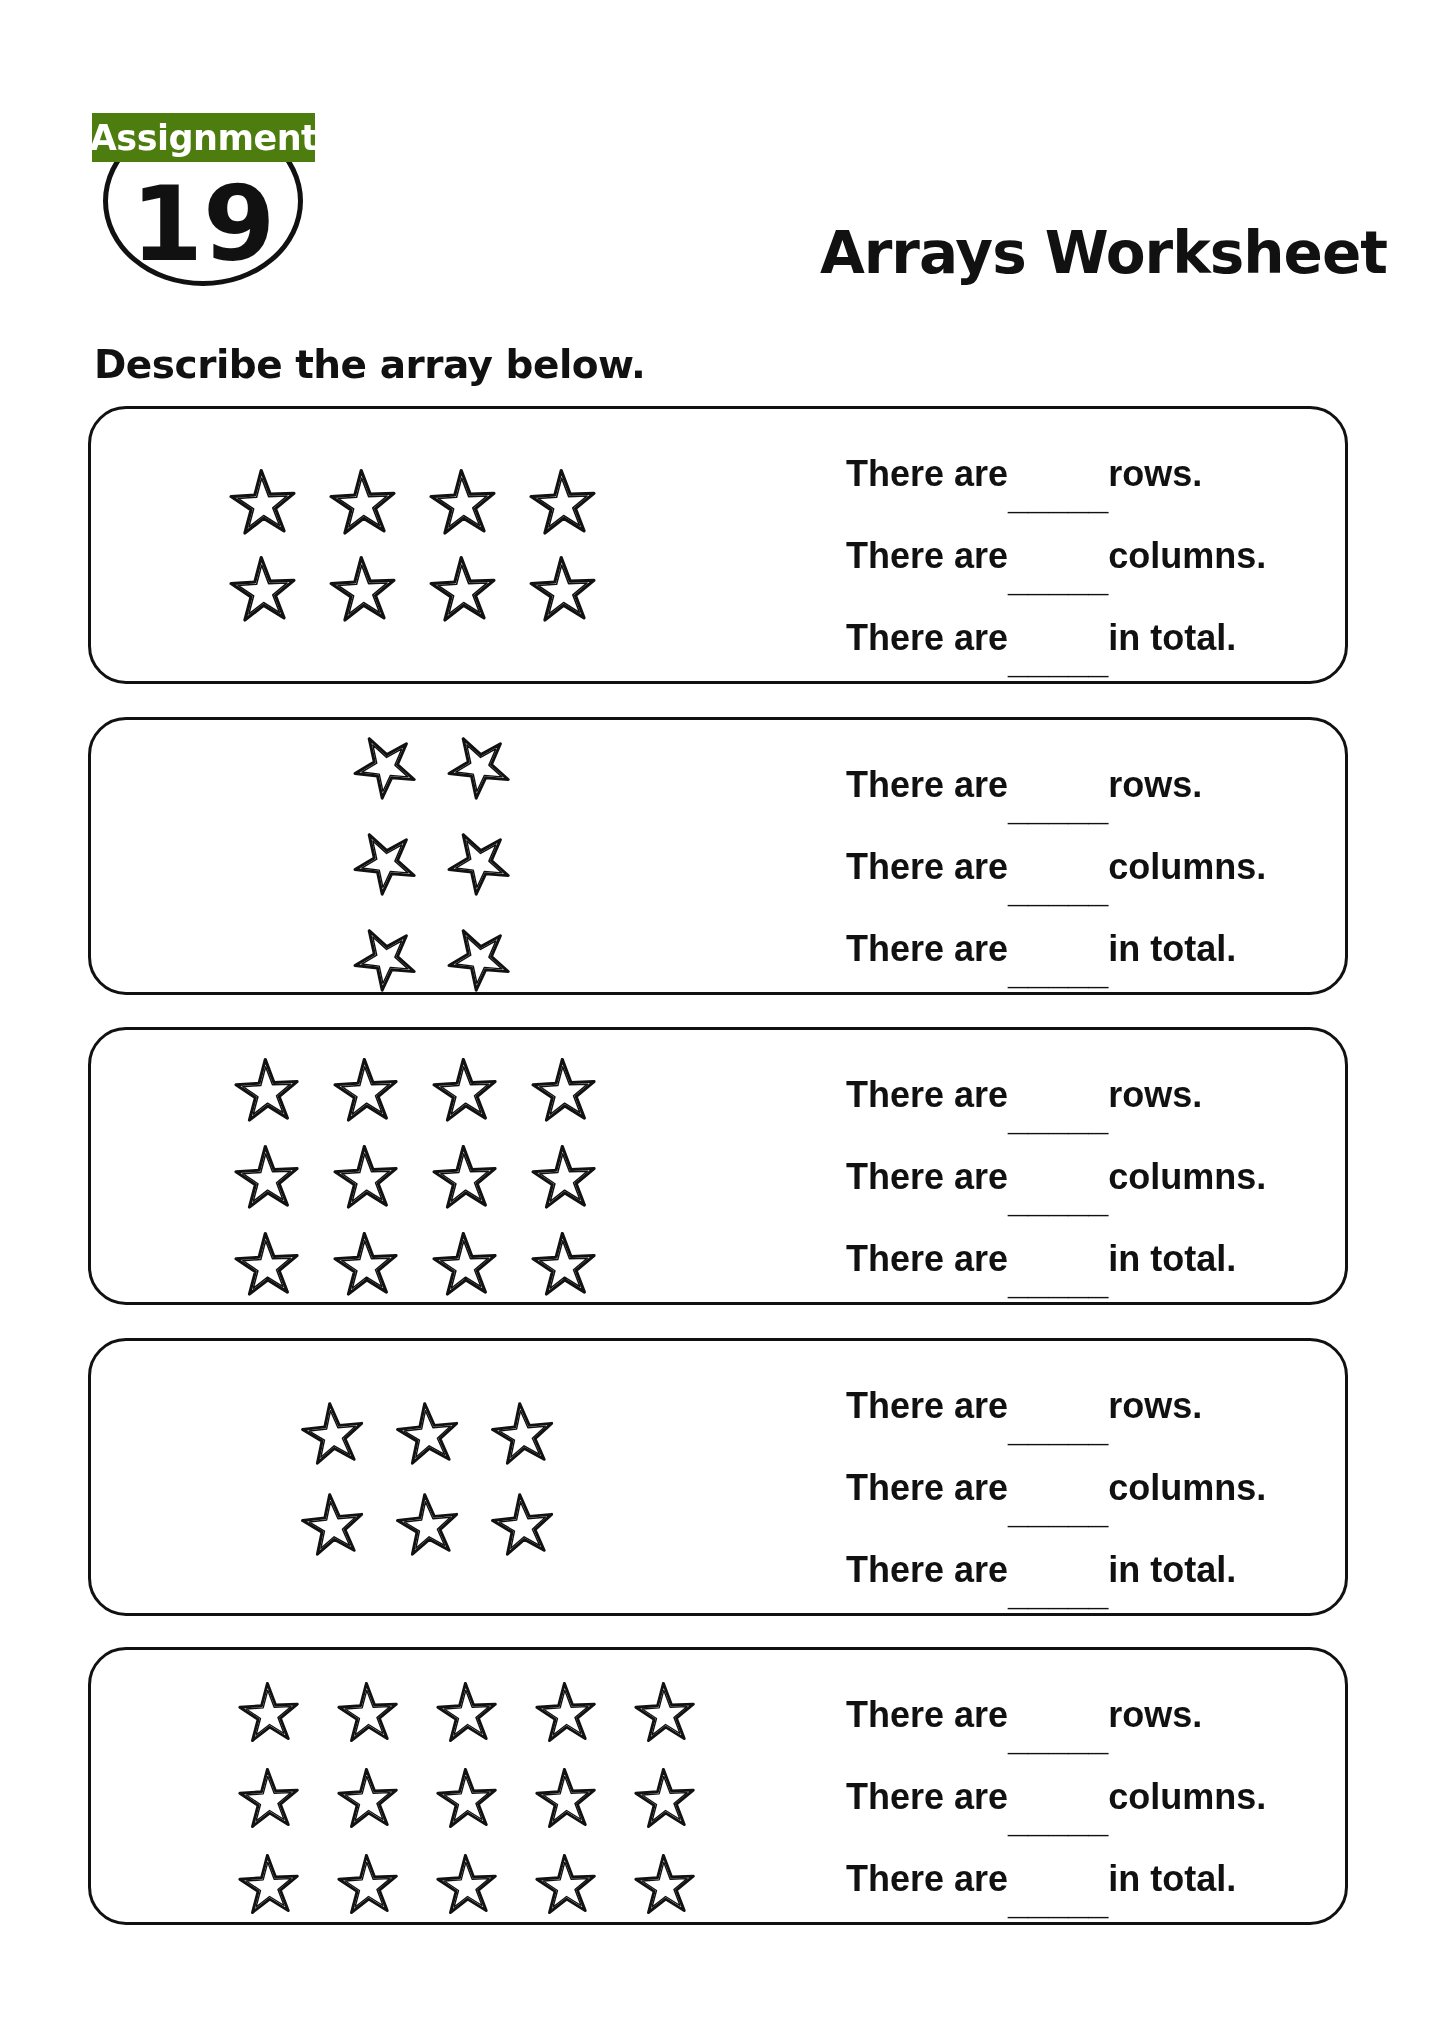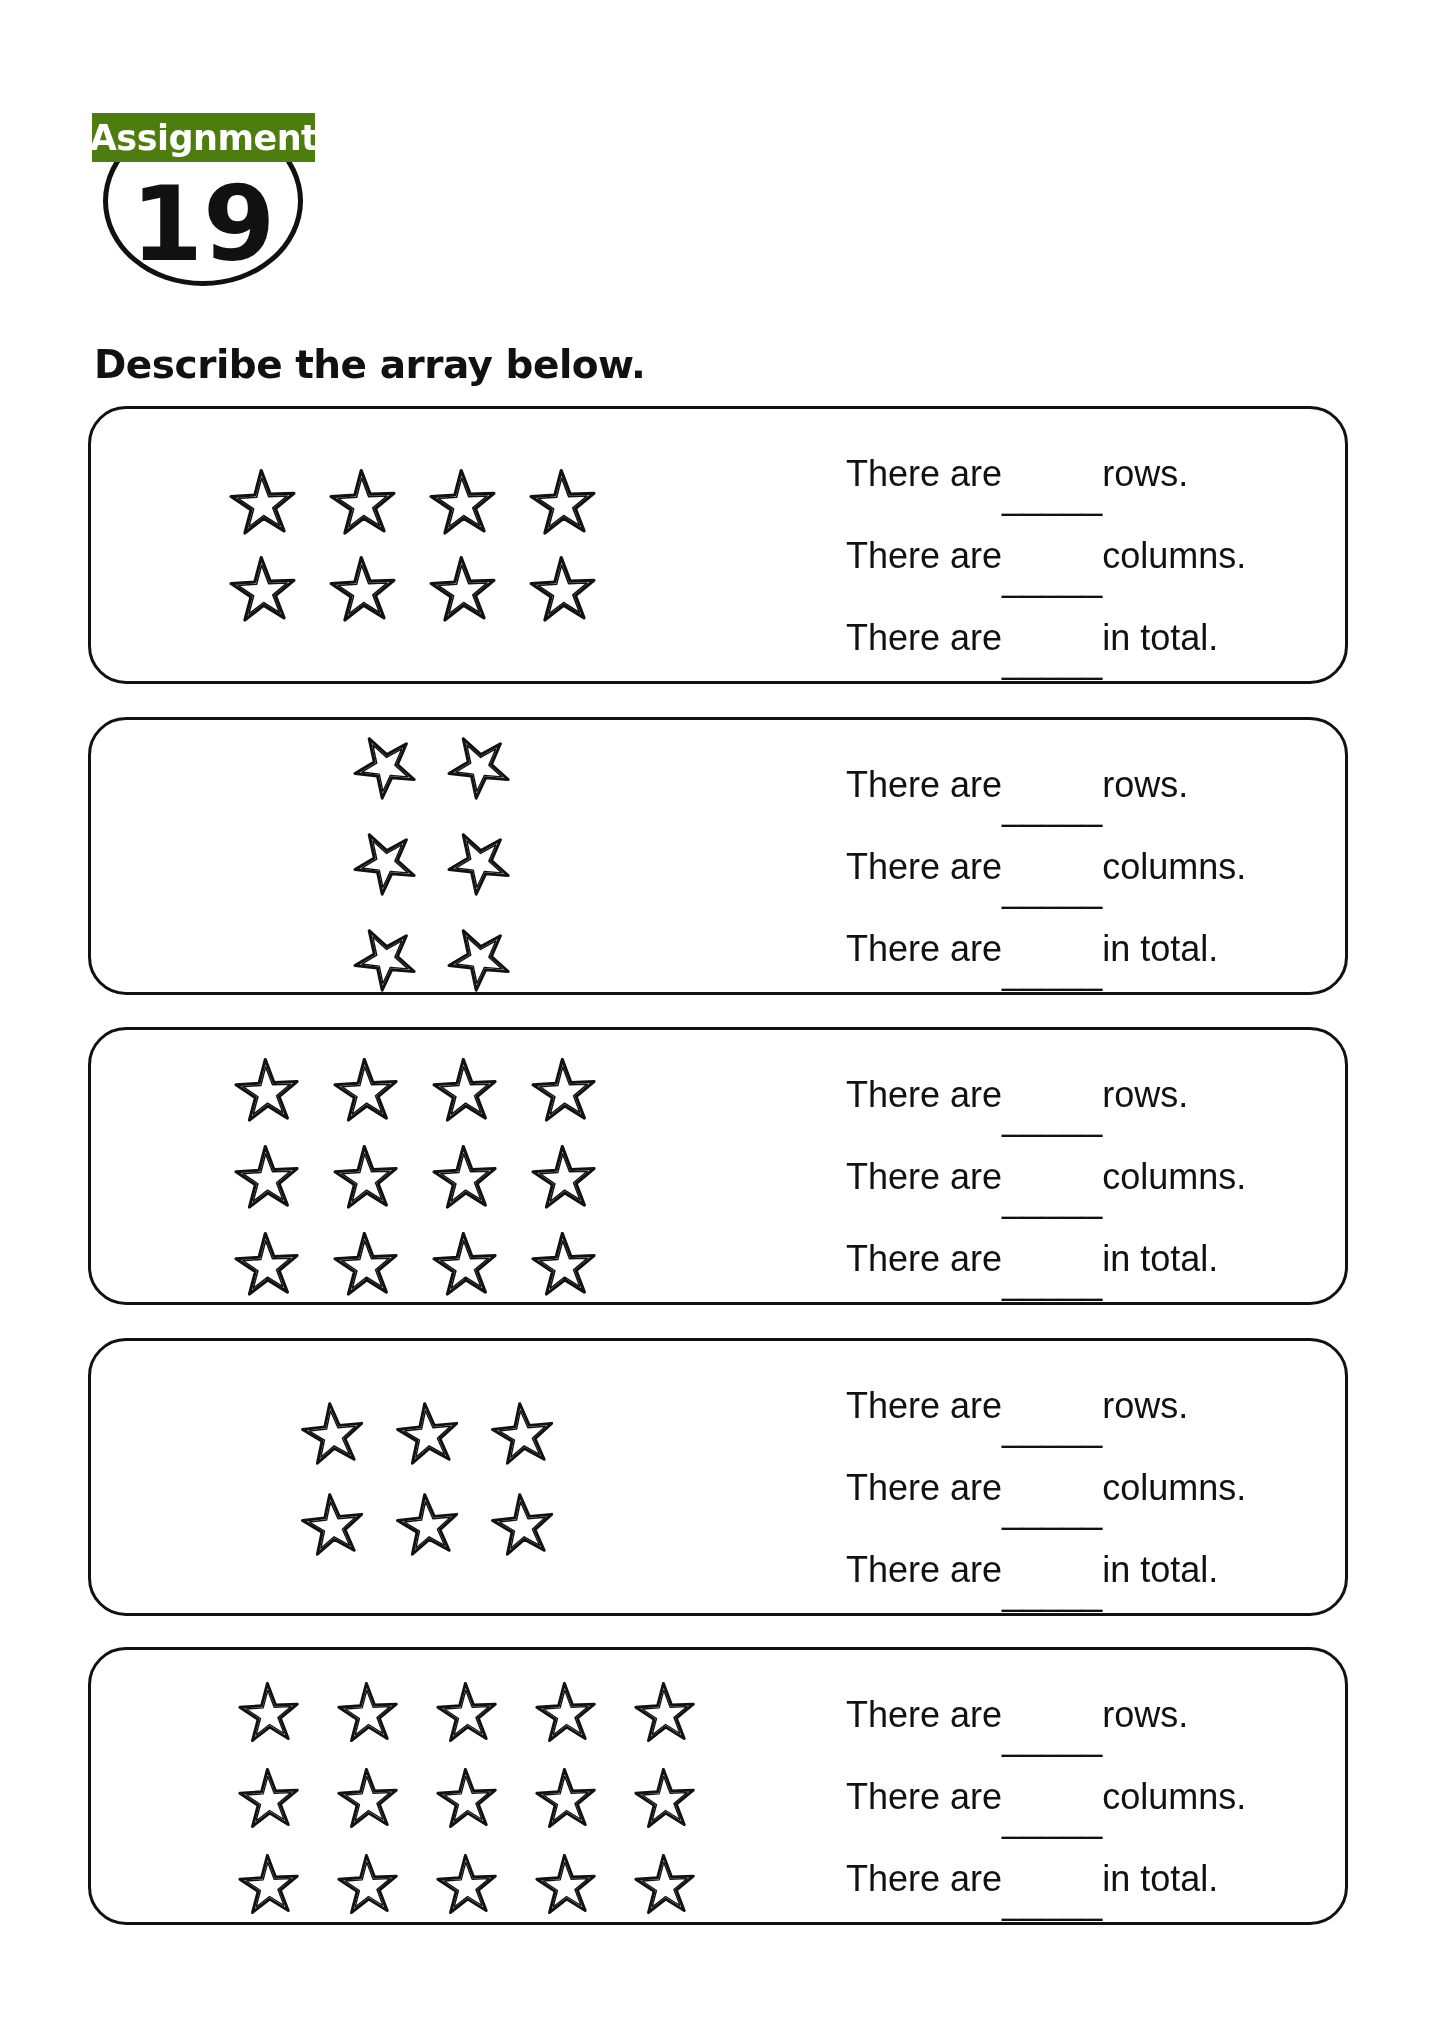--- a/index.html
+++ b/index.html
@@ -77,21 +77,21 @@
   .box-1 .star-cell svg{transform:rotate(-3deg);}
   .box-2 .star-cell svg{transform:rotate(-30deg);}
   .box-3 .star-cell svg{transform:rotate(-3deg);}
   .box-4 .star-cell svg{transform:rotate(-6deg);}
   .box-5 .star-cell svg{transform:rotate(-3deg);}
 
   
   .prompts{
     position:absolute;left:755px;top:24px;
     font-family:"Liberation Sans", sans-serif;
-    font-weight:normal;
+    font-weight:bold;
   }
   .prompt-line{
     height:82px;
     display:flex;align-items:center;
     font-size:36px;
     white-space:pre;
   }
   .answer-blank{
     display:inline-block;
     letter-spacing:0px;
@@ -104,20 +104,21 @@
 <div class="page">
 
   <div class="badge-bar">
     <span>Assignment</span>
   </div>
   <div class="badge-oval"></div>
   <div class="badge-number">
     <span>19</span>
   </div>
 
+  <h1 class="title">Arrays Worksheet</h1>
 
   <h2 class="instruction">Describe the array below.</h2>
 
   <main id="boxes-root">
   <section class="array-box box-1">
     <div class="star-grid" style="grid-template-columns: repeat(4, var(--size));">
   <span class="star-cell">
     <svg viewBox="0 0 100 100" xmlns="http://www.w3.org/2000/svg" aria-hidden="true">
       <path d="M50,2 L61,36.5 L95,37 L67.5,57.5 L78,90 L50,70.5 L22,90 L32.5,57.5 L5,37 L39,36.5 Z" fill="#ffffff" stroke="#111111" stroke-width="4.5" stroke-linejoin="round"></path>
       <path d="M50,2 L61,36.5 L95,37 L67.5,57.5 L78,90 L50,70.5 L22,90 L32.5,57.5 L5,37 L39,36.5 Z" transform="translate(50 52) scale(0.78) translate(-50 -52)" fill="none" stroke="#111111" stroke-width="2.8" stroke-linejoin="round"></path>

